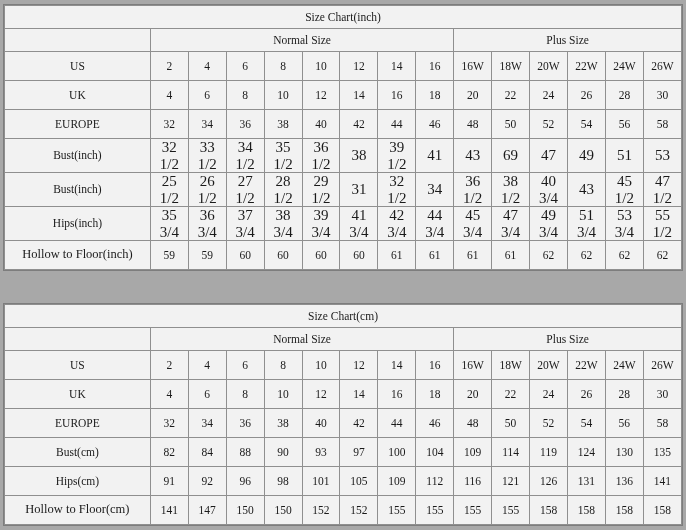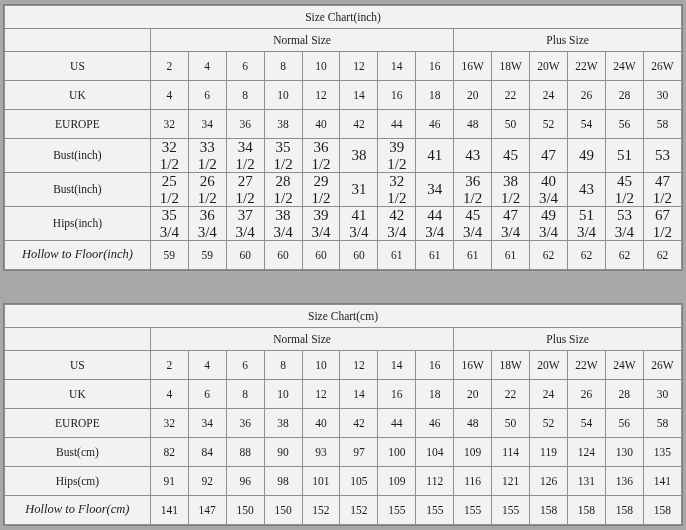--- a/index.html
+++ b/index.html
@@ -59,21 +59,20 @@
   }
   .blank-cell {
     background: #f2f2f2;
   }
   .row-label {
     font-size: 13px;
     text-align: center;
   }
   .row-label.wide {
     font-size: 12.5px;
-    font-style: italic;
   }
   .val {
     font-size: 11.5px;
   }
   .val.small {
     font-size: 15px;
   }
   col.label-col { width: 143px; }
   col.data-col { width: 37.2px; }
 </style>
@@ -169,21 +168,21 @@
           <td class="row-label">Bust(inch)</td>
           <td class="val small">32 1/2</td>
           <td class="val small">33 1/2</td>
           <td class="val small">34 1/2</td>
           <td class="val small">35 1/2</td>
           <td class="val small">36 1/2</td>
           <td class="val small">38</td>
           <td class="val small">39 1/2</td>
           <td class="val small">41</td>
           <td class="val small">43</td>
-          <td class="val small">45</td>
+          <td class="val small">69</td>
           <td class="val small">47</td>
           <td class="val small">49</td>
           <td class="val small">51</td>
           <td class="val small">53</td>
         </tr>
 
         <tr>
           <td class="row-label">Bust(inch)</td>
           <td class="val small">25 1/2</td>
           <td class="val small">26 1/2</td>
@@ -209,21 +208,21 @@
           <td class="val small">38 3/4</td>
           <td class="val small">39 3/4</td>
           <td class="val small">41 3/4</td>
           <td class="val small">42 3/4</td>
           <td class="val small">44 3/4</td>
           <td class="val small">45 3/4</td>
           <td class="val small">47 3/4</td>
           <td class="val small">49 3/4</td>
           <td class="val small">51 3/4</td>
           <td class="val small">53 3/4</td>
-          <td class="val small">67 1/2</td>
+          <td class="val small">55 1/2</td>
         </tr>
 
         <tr>
           <td class="row-label wide">Hollow to Floor(inch)</td>
           <td class="val">59</td>
           <td class="val">59</td>
           <td class="val">60</td>
           <td class="val">60</td>
           <td class="val">60</td>
           <td class="val">60</td>

